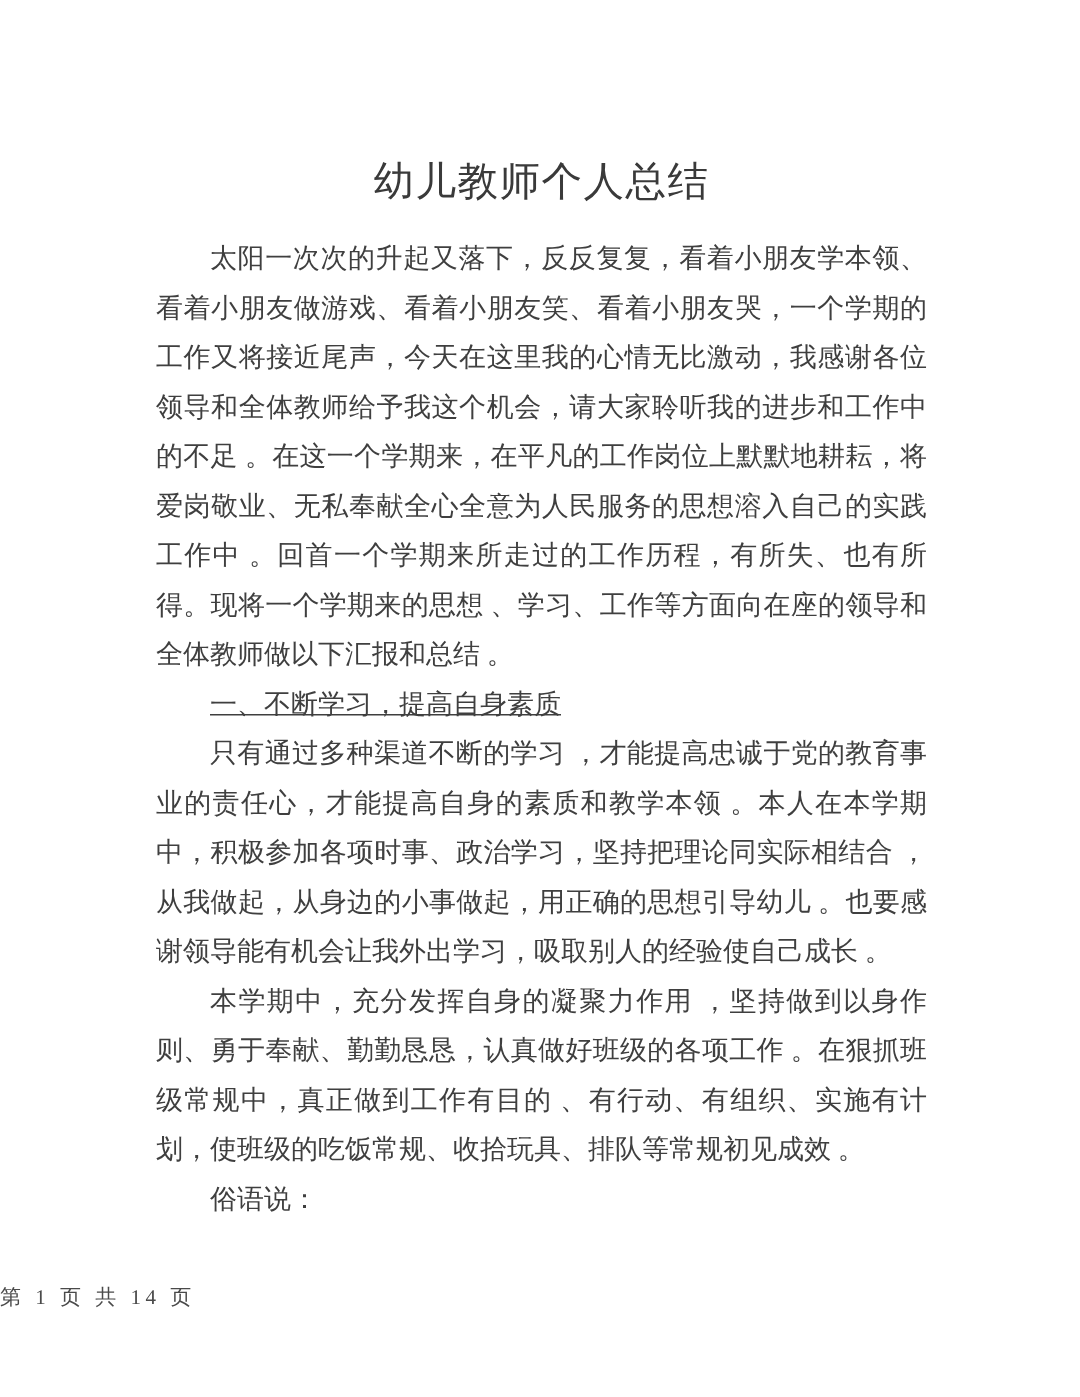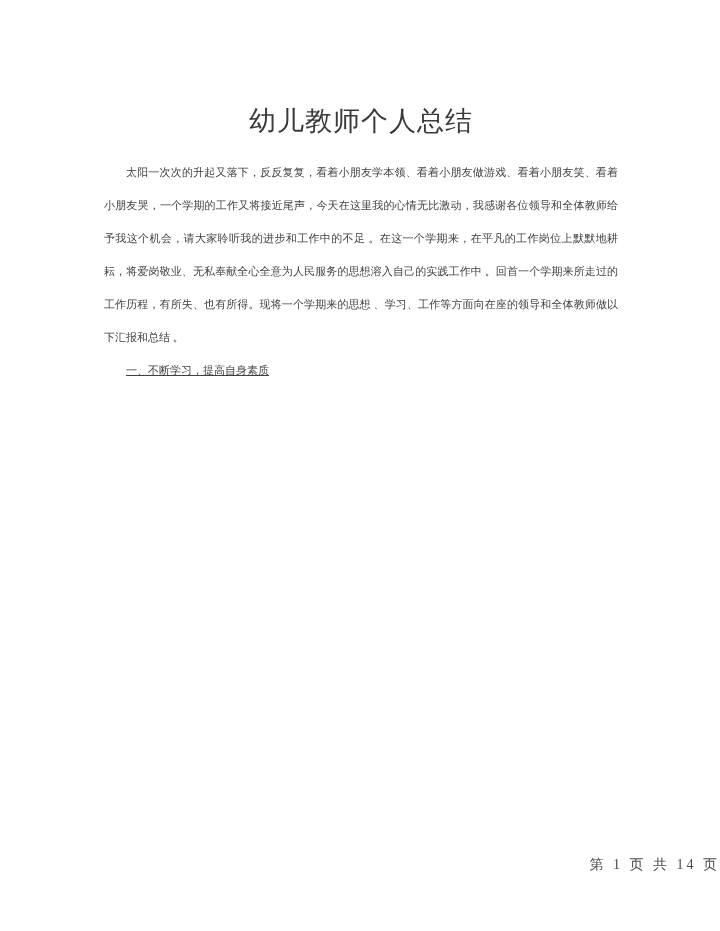--- a/index.html
+++ b/index.html
@@ -27,51 +27,54 @@
     margin: 0 0 16px 0;
     font-size: 27px;
     font-weight: 400;
     line-height: 38px;
     text-align: center;
     letter-spacing: 1px;
     color: #3a3a3a;
   }
   .para, .heading {
     margin: 0;
-    font-size: 11px;
+    font-size: 18px;
     line-height: 33px;
     text-indent: 2em;
     color: #3f3f3f;
   }
   .para {
     text-align: justify;
     text-justify: inter-ideograph;
   }
   .heading {
     text-align: left;
     text-decoration: underline;
   }
   .footer {
     position: absolute;
     left: 0;
     right: 0;
     top: 856px;
-    text-align: right;
+    text-align: left;
     font-size: 14px;
     letter-spacing: 3px;
     color: #4a4a4a;
   }
 </style>
 </head>
 <body>
 
 <div class="page">
   <div class="content">
     <h1 class="doc-title">幼儿教师个人总结</h1>
     <div id="blocks">
         <p class="para">太阳一次次的升起又落下，反反复复，看着小朋友学本领、看着小朋友做游戏、看着小朋友笑、看着小朋友哭，一个学期的工作又将接近尾声，今天在这里我的心情无比激动，我感谢各位领导和全体教师给予我这个机会，请大家聆听我的进步和工作中的不足 。在这一个学期来，在平凡的工作岗位上默默地耕耘，将爱岗敬业、无私奉献全心全意为人民服务的思想溶入自己的实践工作中 。回首一个学期来所走过的工作历程，有所失、也有所得。现将一个学期来的思想 、学习、工作等方面向在座的领导和全体教师做以下汇报和总结 。</p>
         <p class="heading">一、不断学习，提高自身素质</p>
+        <p class="para">只有通过多种渠道不断的学习 ，才能提高忠诚于党的教育事业的责任心，才能提高自身的素质和教学本领 。本人在本学期中，积极参加各项时事、政治学习，坚持把理论同实际相结合 ，从我做起，从身边的小事做起，用正确的思想引导幼儿 。也要感谢领导能有机会让我外出学习，吸取别人的经验使自己成长 。</p>
+        <p class="para">本学期中，充分发挥自身的凝聚力作用 ，坚持做到以身作则、勇于奉献、勤勤恳恳，认真做好班级的各项工作 。在狠抓班级常规中，真正做到工作有目的 、有行动、有组织、实施有计划，使班级的吃饭常规、收拾玩具、排队等常规初见成效 。</p>
+        <p class="para">俗语说：</p>
       </div>
   </div>
   <div class="footer">
     <span>第 1 页 共 14 页</span>
   </div>
 </div>
 
 </body></html>

